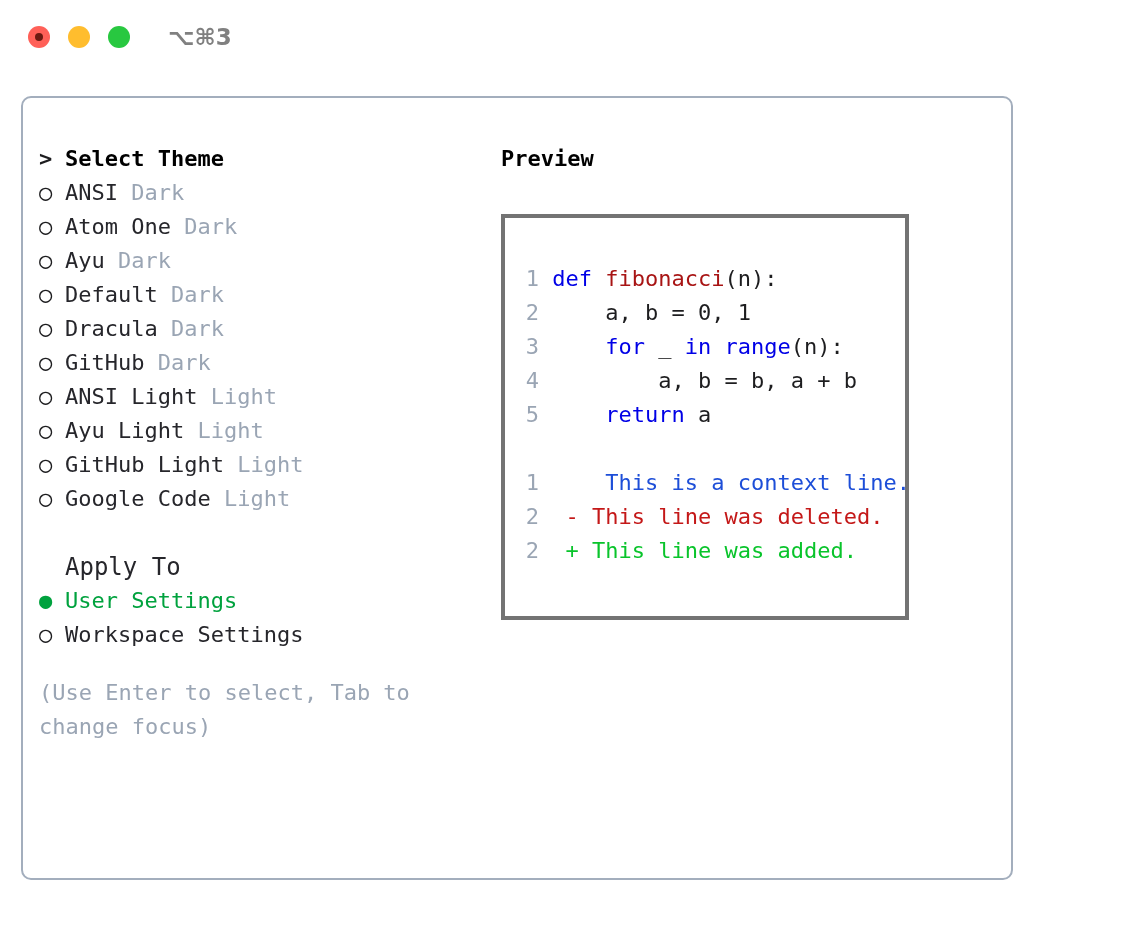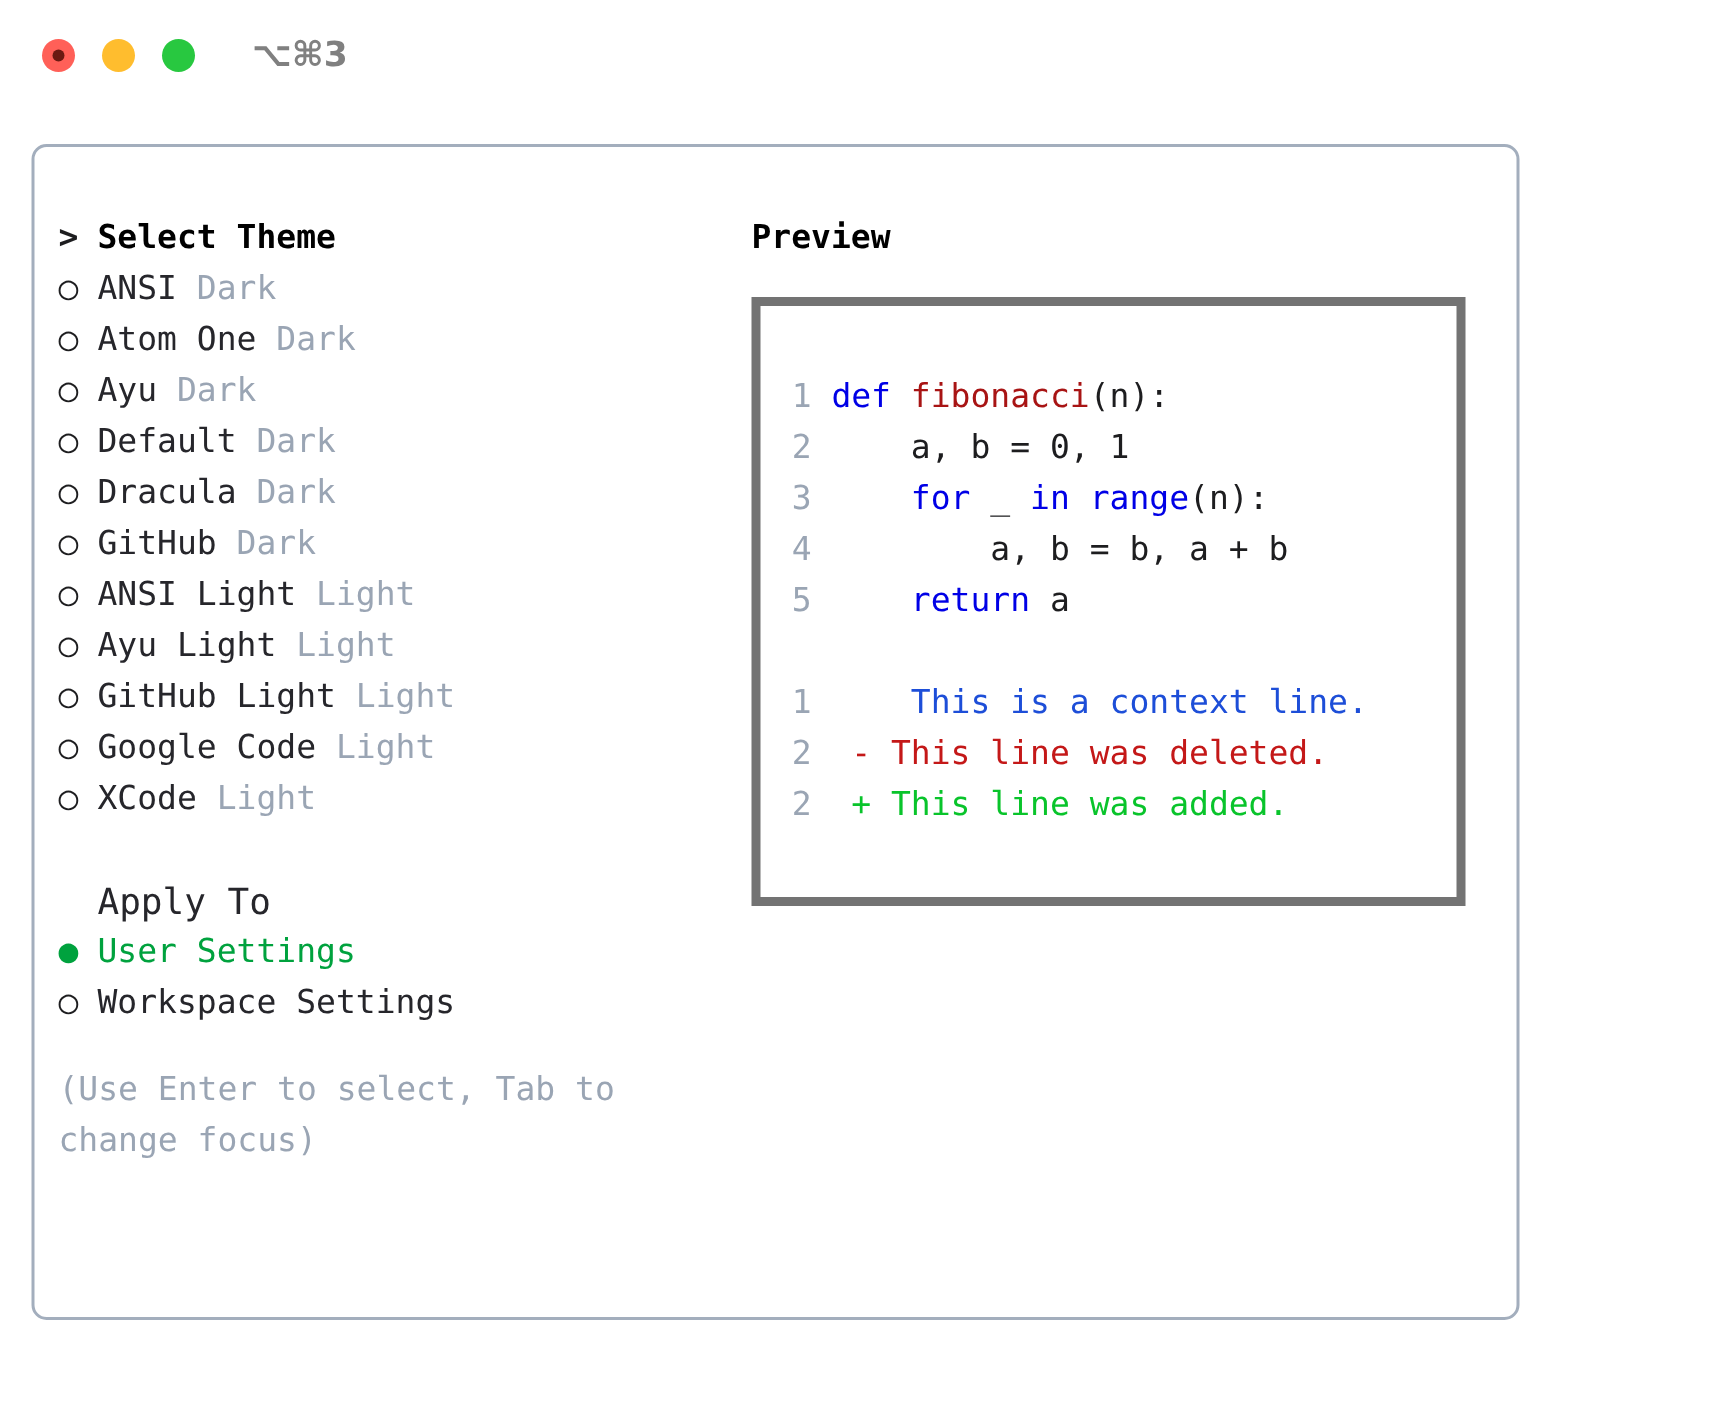--- a/index.html
+++ b/index.html
@@ -119,24 +119,24 @@
     left: 478px; top: 44px;
     width: 500px;
   }
   #preview-title {
     font-size: 22px;
     font-weight: bold;
     color: #000000;
     line-height: 34px;
   }
   #preview-box {
-    margin-top: 22px;
-    width: 476px;
+    margin-top: 38px;
+    width: 408px;
     height: 406px;
-    border: 6px solid #737373;
+    border: 4px solid #737373;
     box-sizing: border-box;
     background: #ffffff;
     position: relative;
   }
   #code-area {
     position: absolute;
     left: 12px; top: 44px;
     font-size: 22px;
     line-height: 34px;
     white-space: pre;
@@ -179,21 +179,20 @@
           <div class="row"><span class="marker">○</span><span class="label-main">ANSI</span><span class="label-suffix"> Dark</span></div>
           <div class="row"><span class="marker">○</span><span class="label-main">Atom One</span><span class="label-suffix"> Dark</span></div>
           <div class="row"><span class="marker">○</span><span class="label-main">Ayu</span><span class="label-suffix"> Dark</span></div>
           <div class="row"><span class="marker">○</span><span class="label-main">Default</span><span class="label-suffix"> Dark</span></div>
           <div class="row"><span class="marker">○</span><span class="label-main">Dracula</span><span class="label-suffix"> Dark</span></div>
           <div class="row"><span class="marker">○</span><span class="label-main">GitHub</span><span class="label-suffix"> Dark</span></div>
           <div class="row"><span class="marker">○</span><span class="label-main">ANSI Light</span><span class="label-suffix"> Light</span></div>
           <div class="row"><span class="marker">○</span><span class="label-main">Ayu Light</span><span class="label-suffix"> Light</span></div>
           <div class="row"><span class="marker">○</span><span class="label-main">GitHub Light</span><span class="label-suffix"> Light</span></div>
           <div class="row"><span class="marker">○</span><span class="label-main">Google Code</span><span class="label-suffix"> Light</span></div>
-          <div class="row"><span class="marker">○</span><span class="label-main">XCode</span><span class="label-suffix"> Light</span></div>
         </div>
 
       <div class="spacer"></div>
 
       <div id="apply-header">Apply To</div>
 
       <div id="apply-items">
           <div class="row"><span class="marker sel">●</span><span class="label-main sel">User Settings</span></div>
           <div class="row"><span class="marker">○</span><span class="label-main">Workspace Settings</span></div>
         </div>

